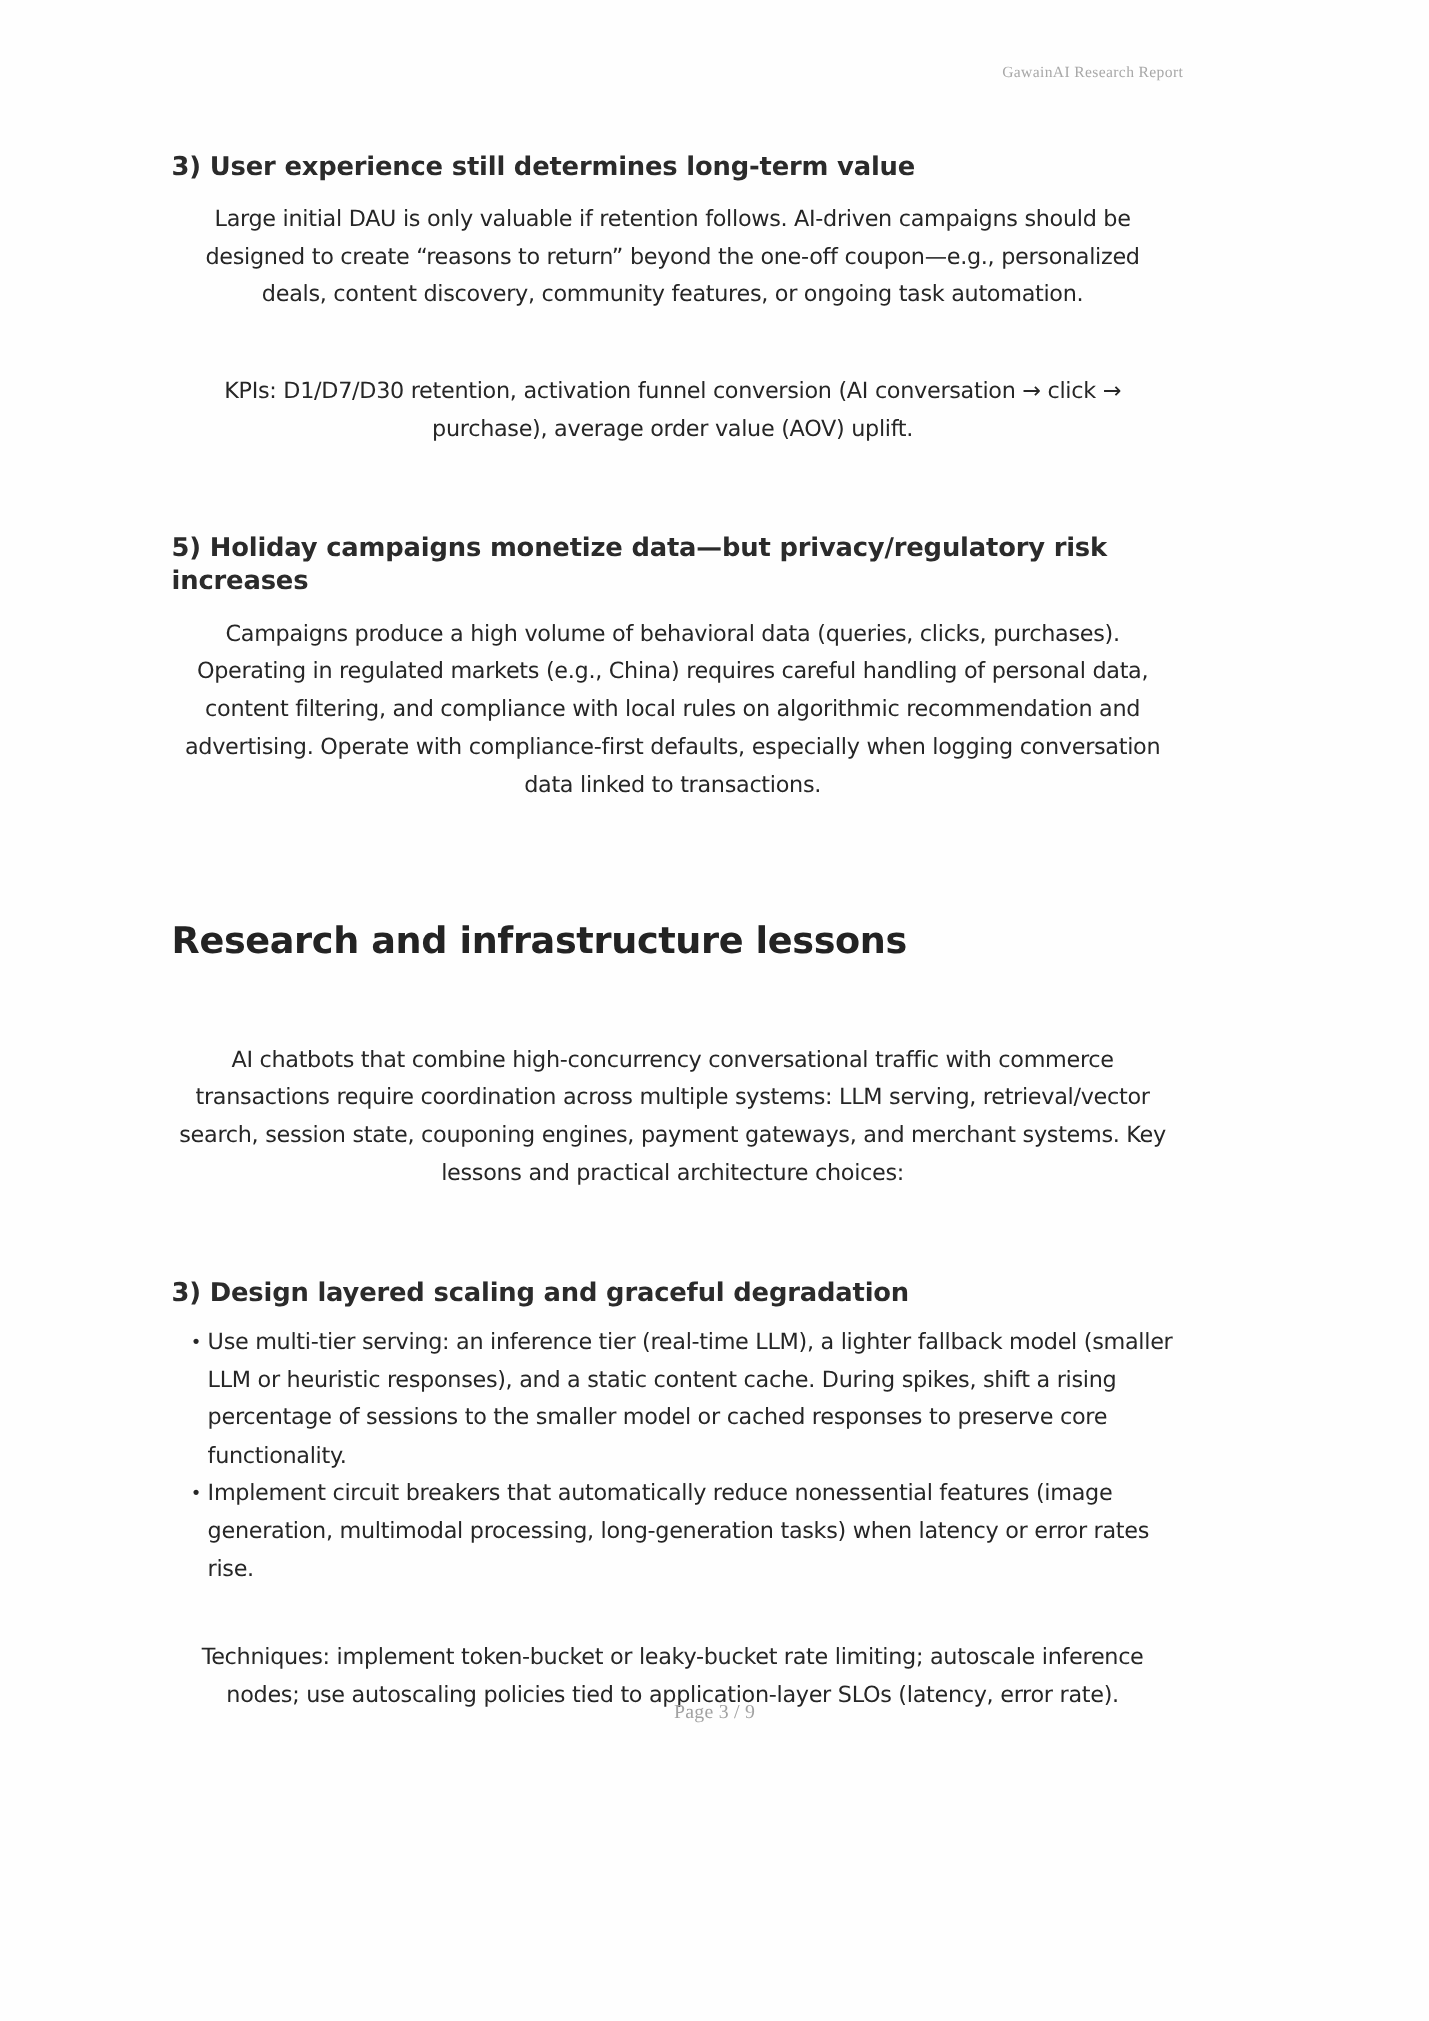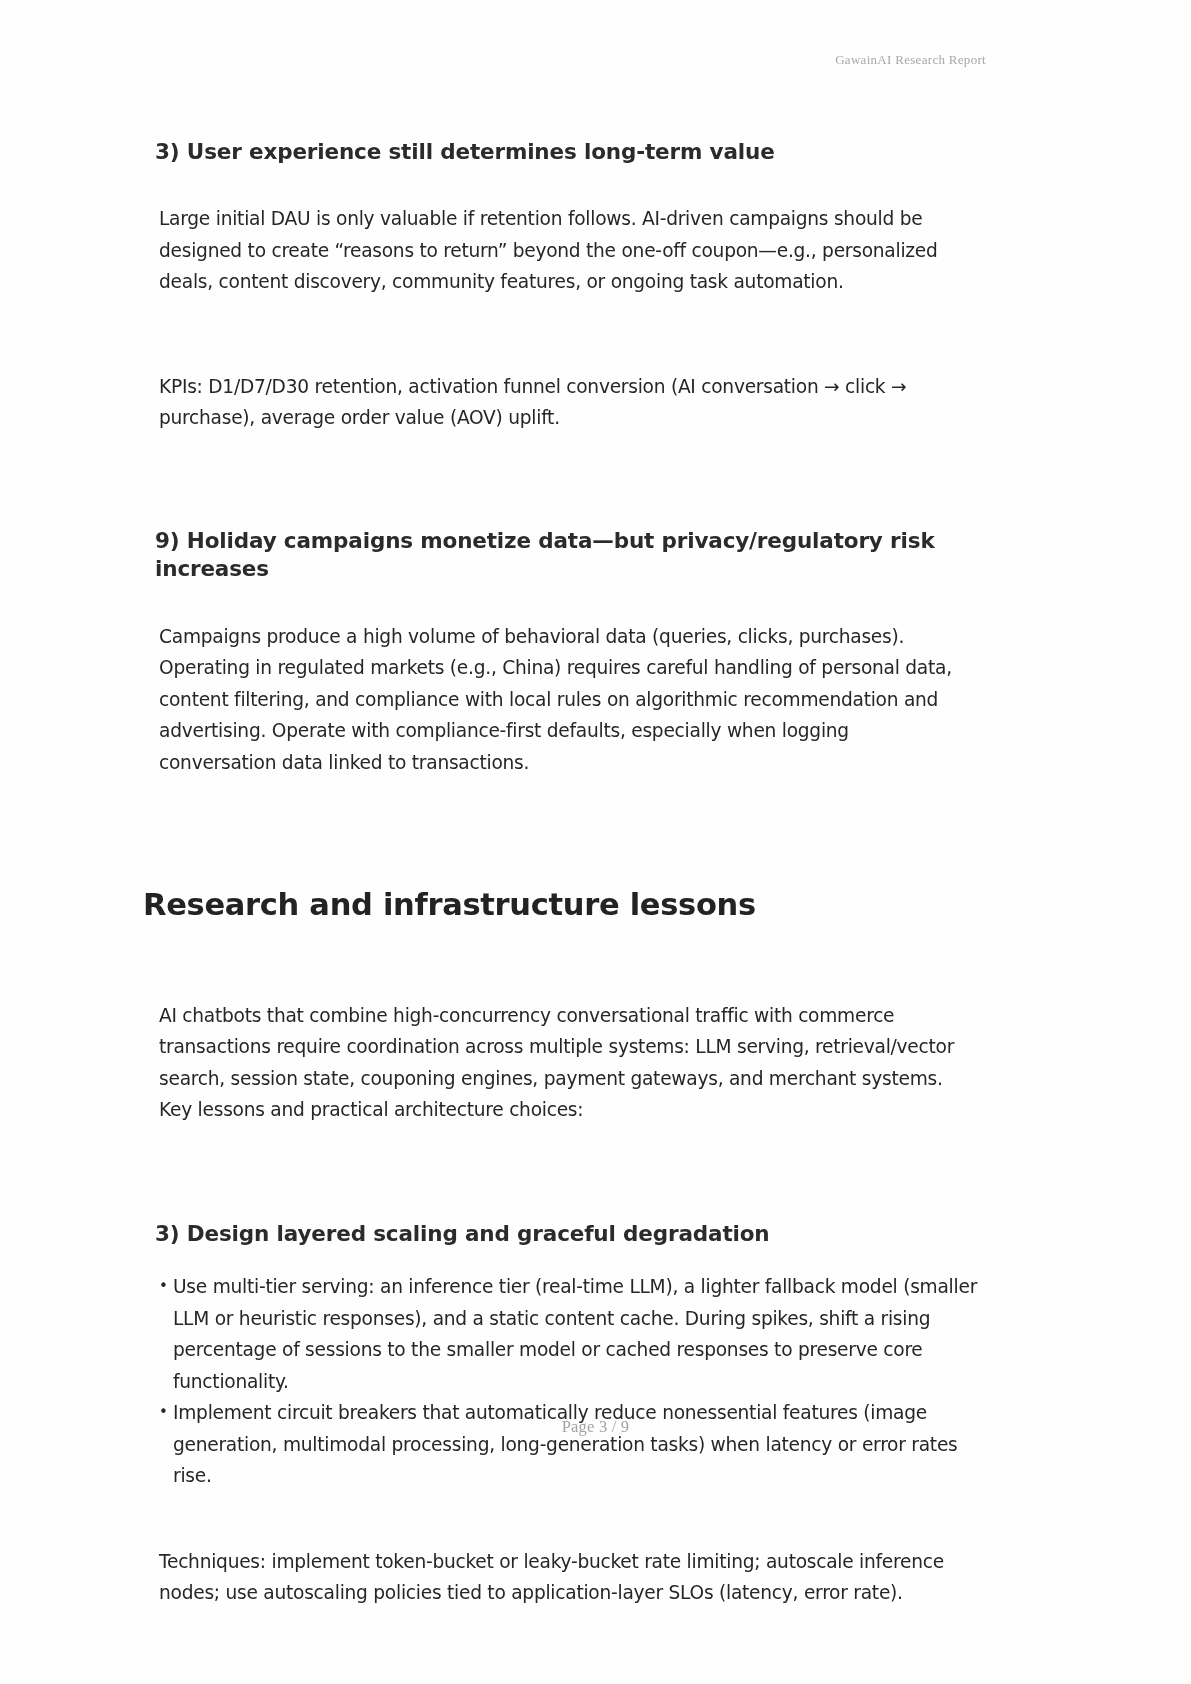--- a/index.html
+++ b/index.html
@@ -53,33 +53,34 @@
     padding: 0;
   }
 
   h2.doc-h2 {
     font-family: "DejaVu Sans", sans-serif;
     font-weight: bold;
     font-size: 21.5px;
     line-height: 1.32;
     letter-spacing: -0.15px;
     color: #2b2b2b;
-    margin: 12px;
+    margin: 0;
     padding: 0;
   }
 
   p.doc-p {
     font-family: "DejaVu Sans", sans-serif;
     font-weight: normal;
     font-size: 18.6px;
     line-height: 31.5px;
     color: #262626;
-    margin: 16px;
+    margin: 4px;
     padding: 0;
     letter-spacing: -0.25px;
+    text-align: center;
   }
 
   ul.doc-list {
     list-style: none;
     margin: 0;
     padding: 0;
   }
   ul.doc-list li {
     position: relative;
     padding-left: 30px;
@@ -137,21 +138,21 @@
     <div class="blk sp-h2-to-p"></div>
 
     <p class="doc-p">Large initial DAU is only valuable if retention follows. AI-driven campaigns should be designed to create “reasons to return” beyond the one-off coupon—e.g., personalized deals, content discovery, community features, or ongoing task automation.</p>
 
     <div class="blk sp-p-to-p"></div>
 
     <p class="doc-p">KPIs: D1/D7/D30 retention, activation funnel conversion (AI conversation → click → purchase), average order value (AOV) uplift.</p>
 
     <div class="blk sp-p-to-h2"></div>
 
-    <h2 class="doc-h2">9) Holiday campaigns monetize data—but privacy/regulatory risk increases</h2>
+    <h2 class="doc-h2">5) Holiday campaigns monetize data—but privacy/regulatory risk increases</h2>
 
     <div class="blk sp-h2-to-p"></div>
 
     <p class="doc-p">Campaigns produce a high volume of behavioral data (queries, clicks, purchases). Operating in regulated markets (e.g., China) requires careful handling of personal data, content filtering, and compliance with local rules on algorithmic recommendation and advertising. Operate with compliance-first defaults, especially when logging conversation data linked to transactions.</p>
 
     <div class="blk sp-p-to-h1"></div>
 
     <h1 class="doc-h1">Research and infrastructure lessons</h1>
 
     <div class="blk sp-h1-to-p"></div>

